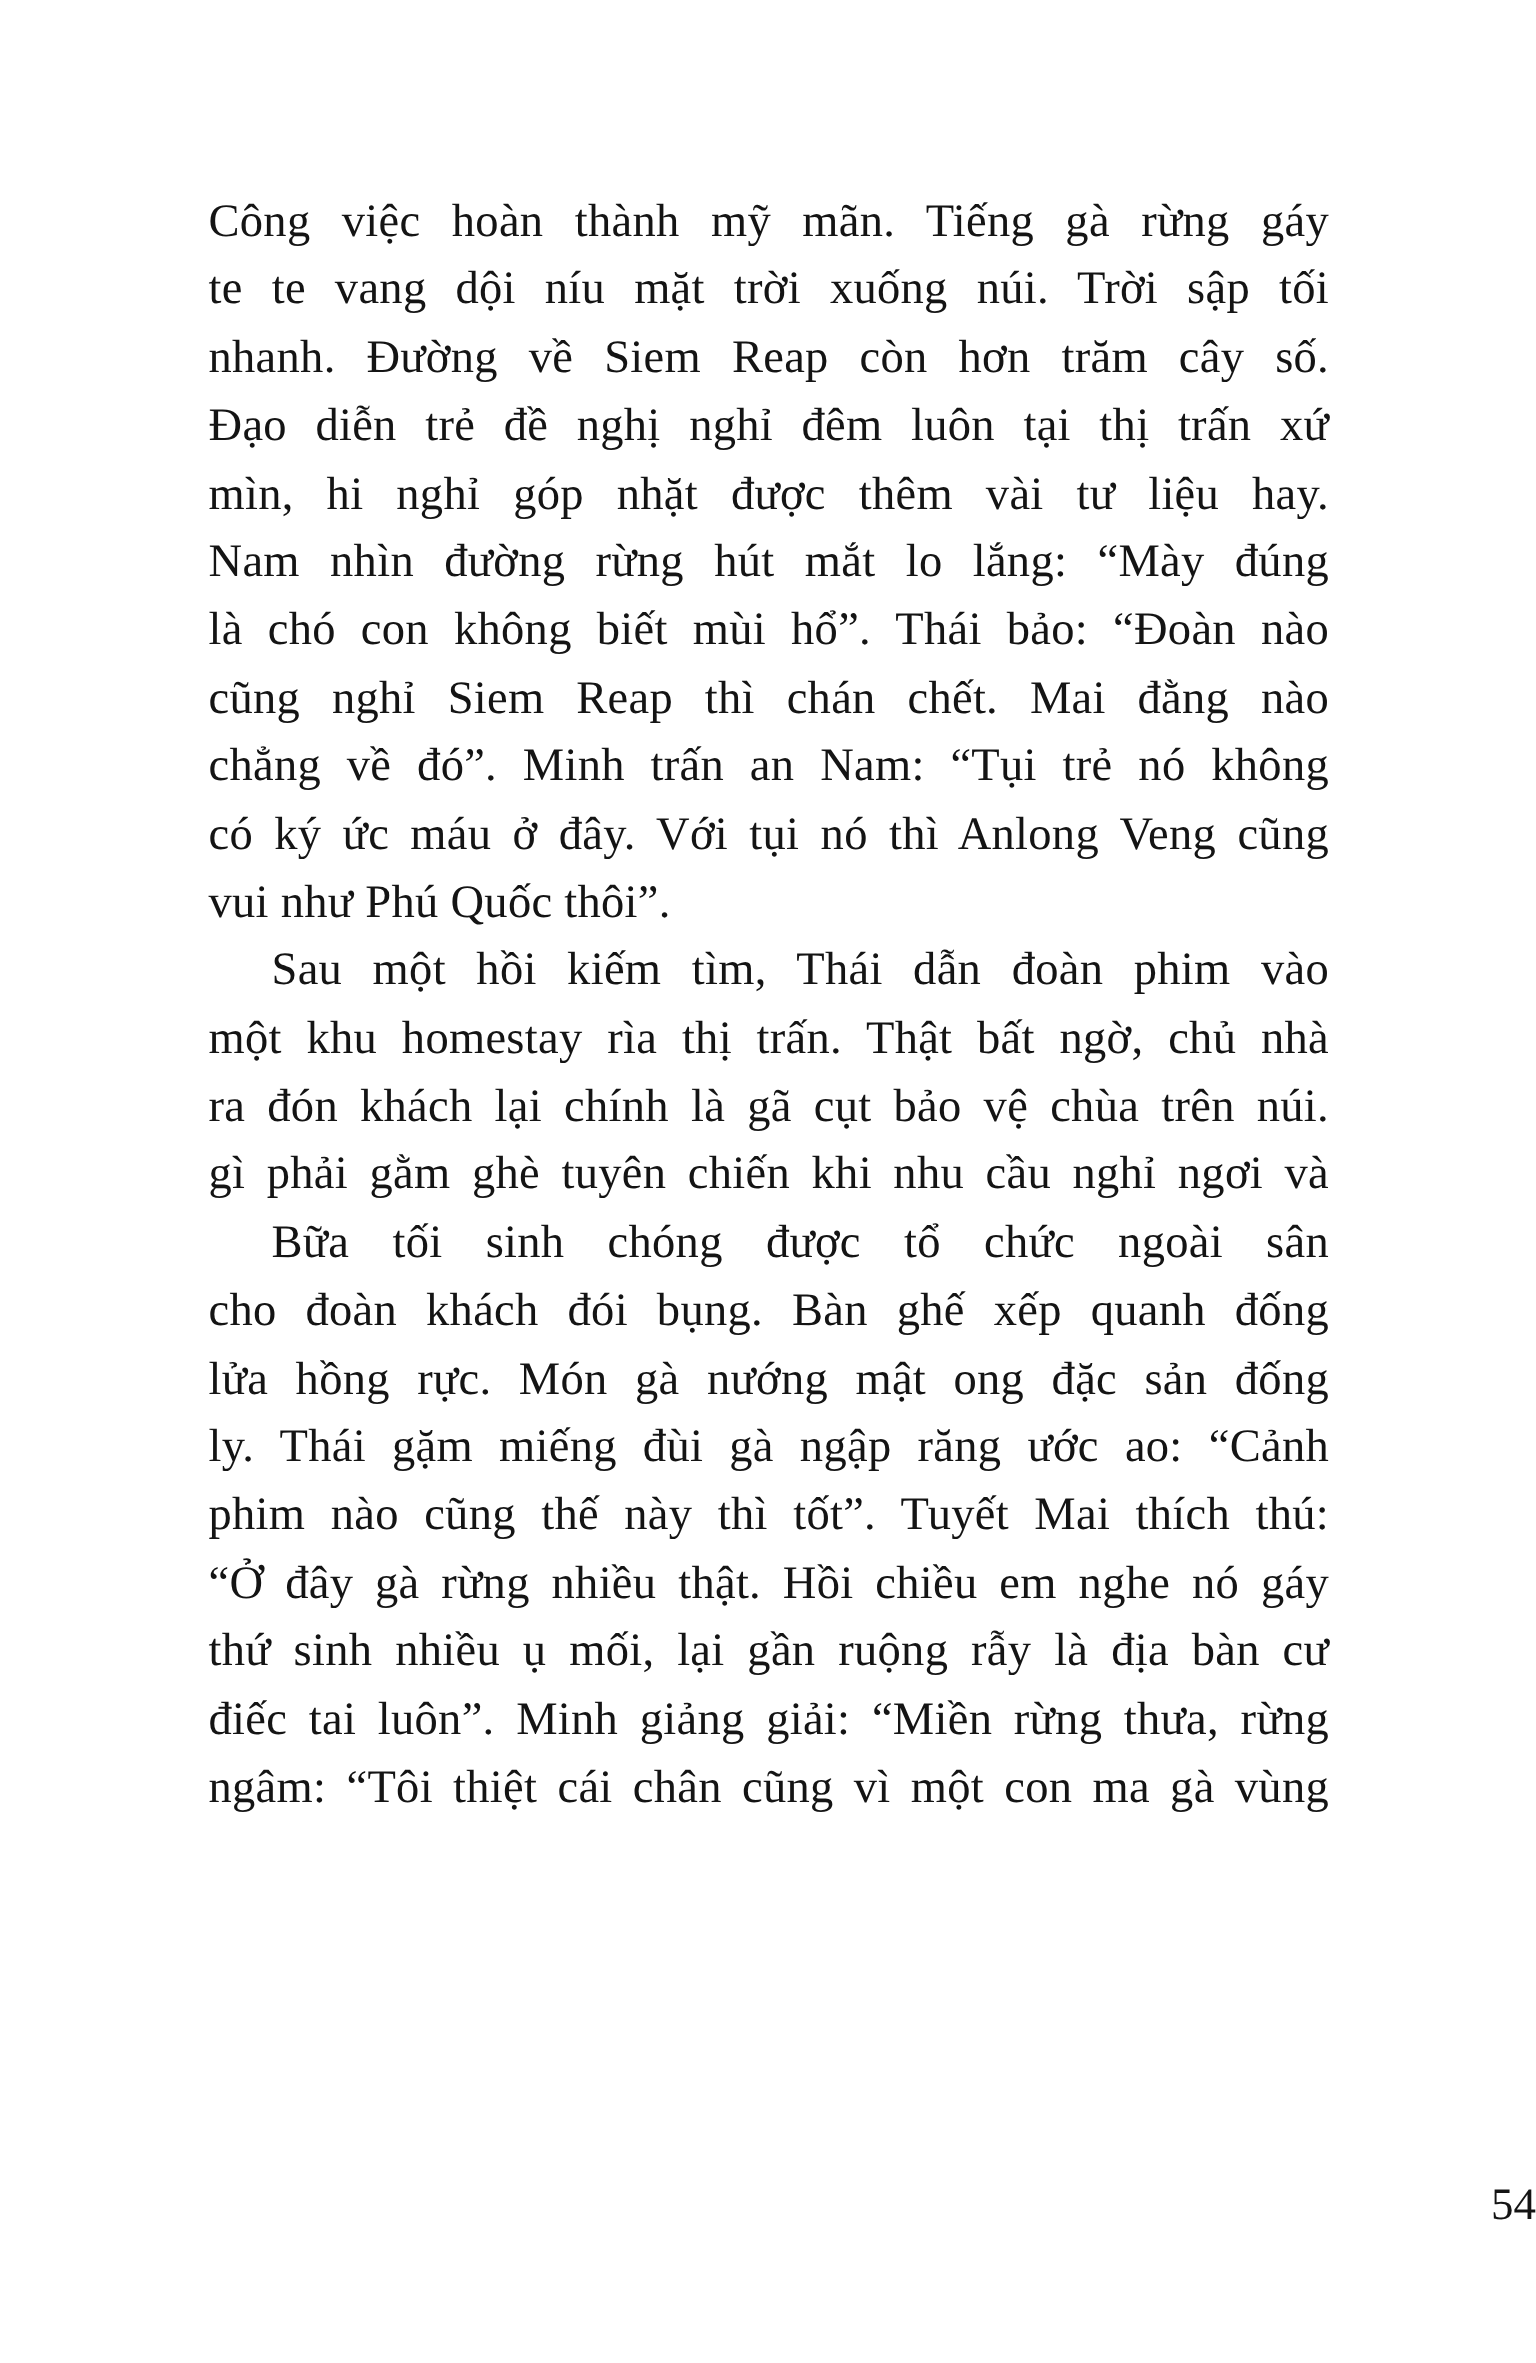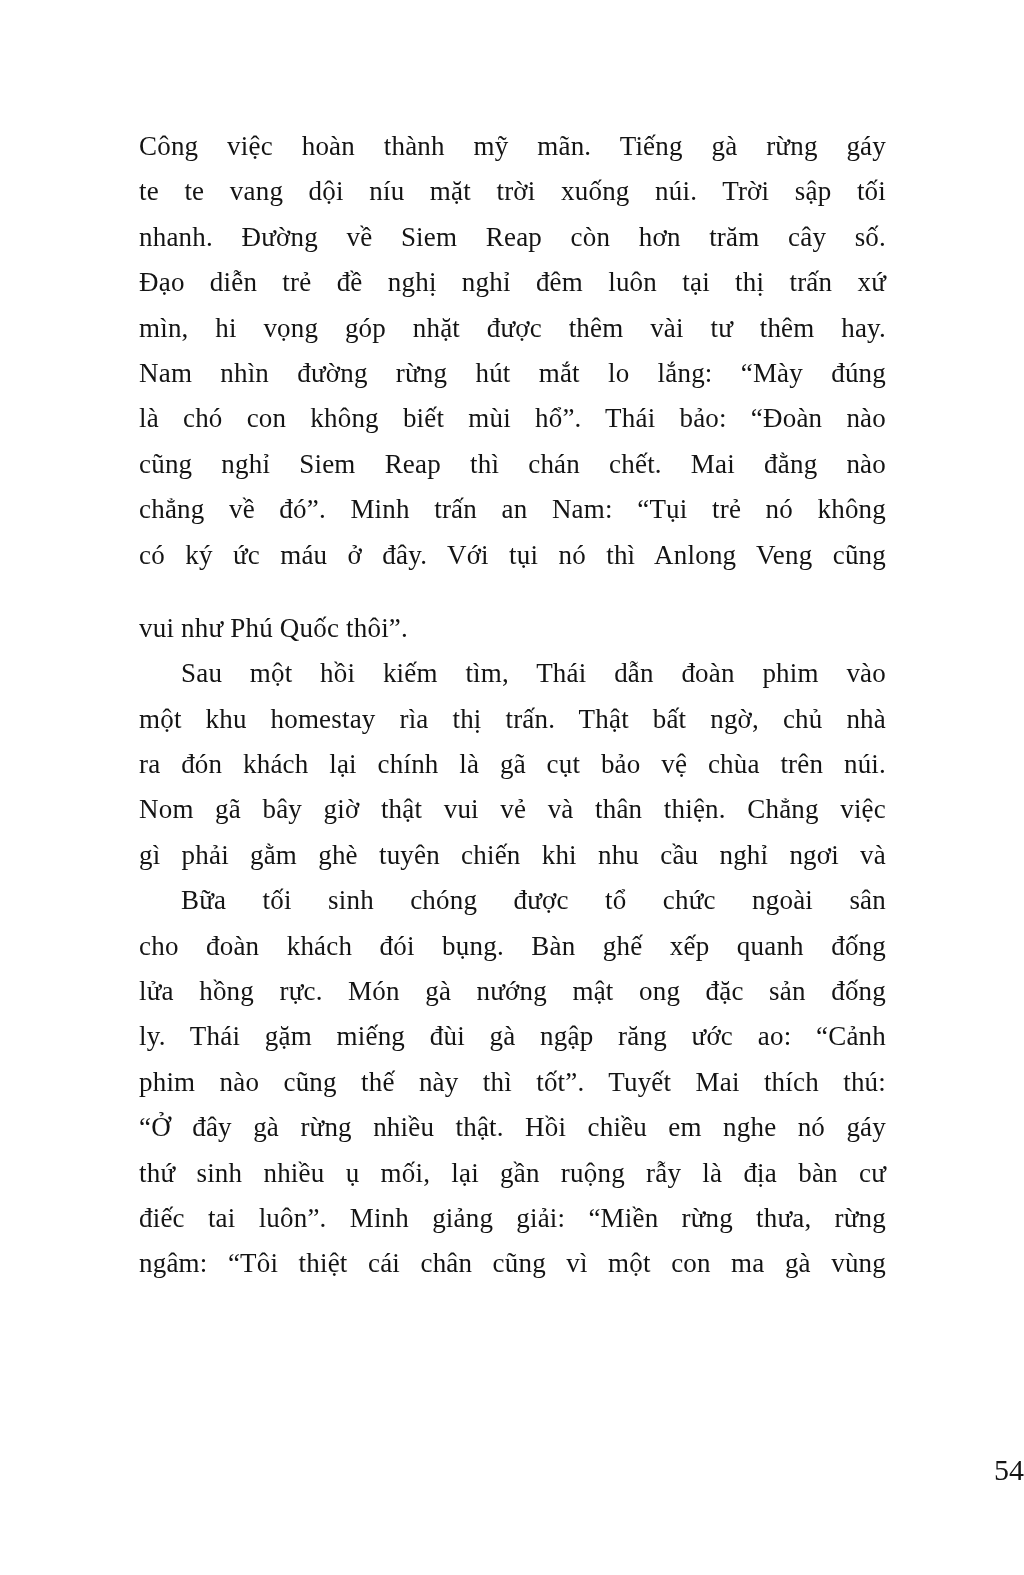--- a/index.html
+++ b/index.html
@@ -17,32 +17,31 @@
     overflow: hidden;
   }
   .text-block {
     position: absolute;
     left: 139px;
     top: 124px;
     width: 747px;
   }
   .line {
     display: block;
-    font-size: 27px;
+    font-size: 31px;
     line-height: 45.4px;
     height: 45.4px;
     white-space: nowrap;
     text-align: justify;
     text-align-last: justify;
     letter-spacing: 0.2px;
   }
   .line.para-end {
     text-align-last: left;
     white-space: normal;
-    margin-top: 28px;
   }
   .line.indent {
     text-indent: 42px;
   }
   .page-number {
     position: absolute;
     left: 0;
     top: 1448px;
     width: 100%;
     text-align: right;
@@ -52,31 +51,30 @@
 </style>
 </head>
 <body>
 
 <div class="book-page">
   <div class="text-block">
     <span class="line">Công việc hoàn thành mỹ mãn. Tiếng gà rừng gáy</span>
     <span class="line">te te vang dội níu mặt trời xuống núi. Trời sập tối</span>
     <span class="line">nhanh. Đường về Siem Reap còn hơn trăm cây số.</span>
     <span class="line">Đạo diễn trẻ đề nghị nghỉ đêm luôn tại thị trấn xứ</span>
-    <span class="line">mìn, hi vọng góp nhặt được thêm vài tư thêm hay.</span>
+    <span class="line">mìn, hi nghỉ góp nhặt được thêm vài tư liệu hay.</span>
     <span class="line">Nam nhìn đường rừng hút mắt lo lắng: “Mày đúng</span>
     <span class="line">là chó con không biết mùi hổ”. Thái bảo: “Đoàn nào</span>
     <span class="line">cũng nghỉ Siem Reap thì chán chết. Mai đằng nào</span>
     <span class="line">chẳng về đó”. Minh trấn an Nam: “Tụi trẻ nó không</span>
     <span class="line">có ký ức máu ở đây. Với tụi nó thì Anlong Veng cũng</span>
     <span class="line para-end">vui như Phú Quốc thôi”.</span>
     <span class="line indent">Sau một hồi kiếm tìm, Thái dẫn đoàn phim vào</span>
     <span class="line">một khu homestay rìa thị trấn. Thật bất ngờ, chủ nhà</span>
     <span class="line">ra đón khách lại chính là gã cụt bảo vệ chùa trên núi.</span>
-    <span class="line">Nom gã bây giờ thật vui vẻ và thân thiện. Chẳng việc</span>
     <span class="line">gì phải gằm ghè tuyên chiến khi nhu cầu nghỉ ngơi và</span>
     <span class="line indent">Bữa tối sinh chóng được tổ chức ngoài sân</span>
     <span class="line">cho đoàn khách đói bụng. Bàn ghế xếp quanh đống</span>
     <span class="line">lửa hồng rực. Món gà nướng mật ong đặc sản đống</span>
     <span class="line">ly. Thái gặm miếng đùi gà ngập răng ước ao: “Cảnh</span>
     <span class="line">phim nào cũng thế này thì tốt”. Tuyết Mai thích thú:</span>
     <span class="line">“Ở đây gà rừng nhiều thật. Hồi chiều em nghe nó gáy</span>
     <span class="line">thứ sinh nhiều ụ mối, lại gần ruộng rẫy là địa bàn cư</span>
     <span class="line">điếc tai luôn”. Minh giảng giải: “Miền rừng thưa, rừng</span>
     <span class="line">ngâm: “Tôi thiệt cái chân cũng vì một con ma gà vùng</span>

